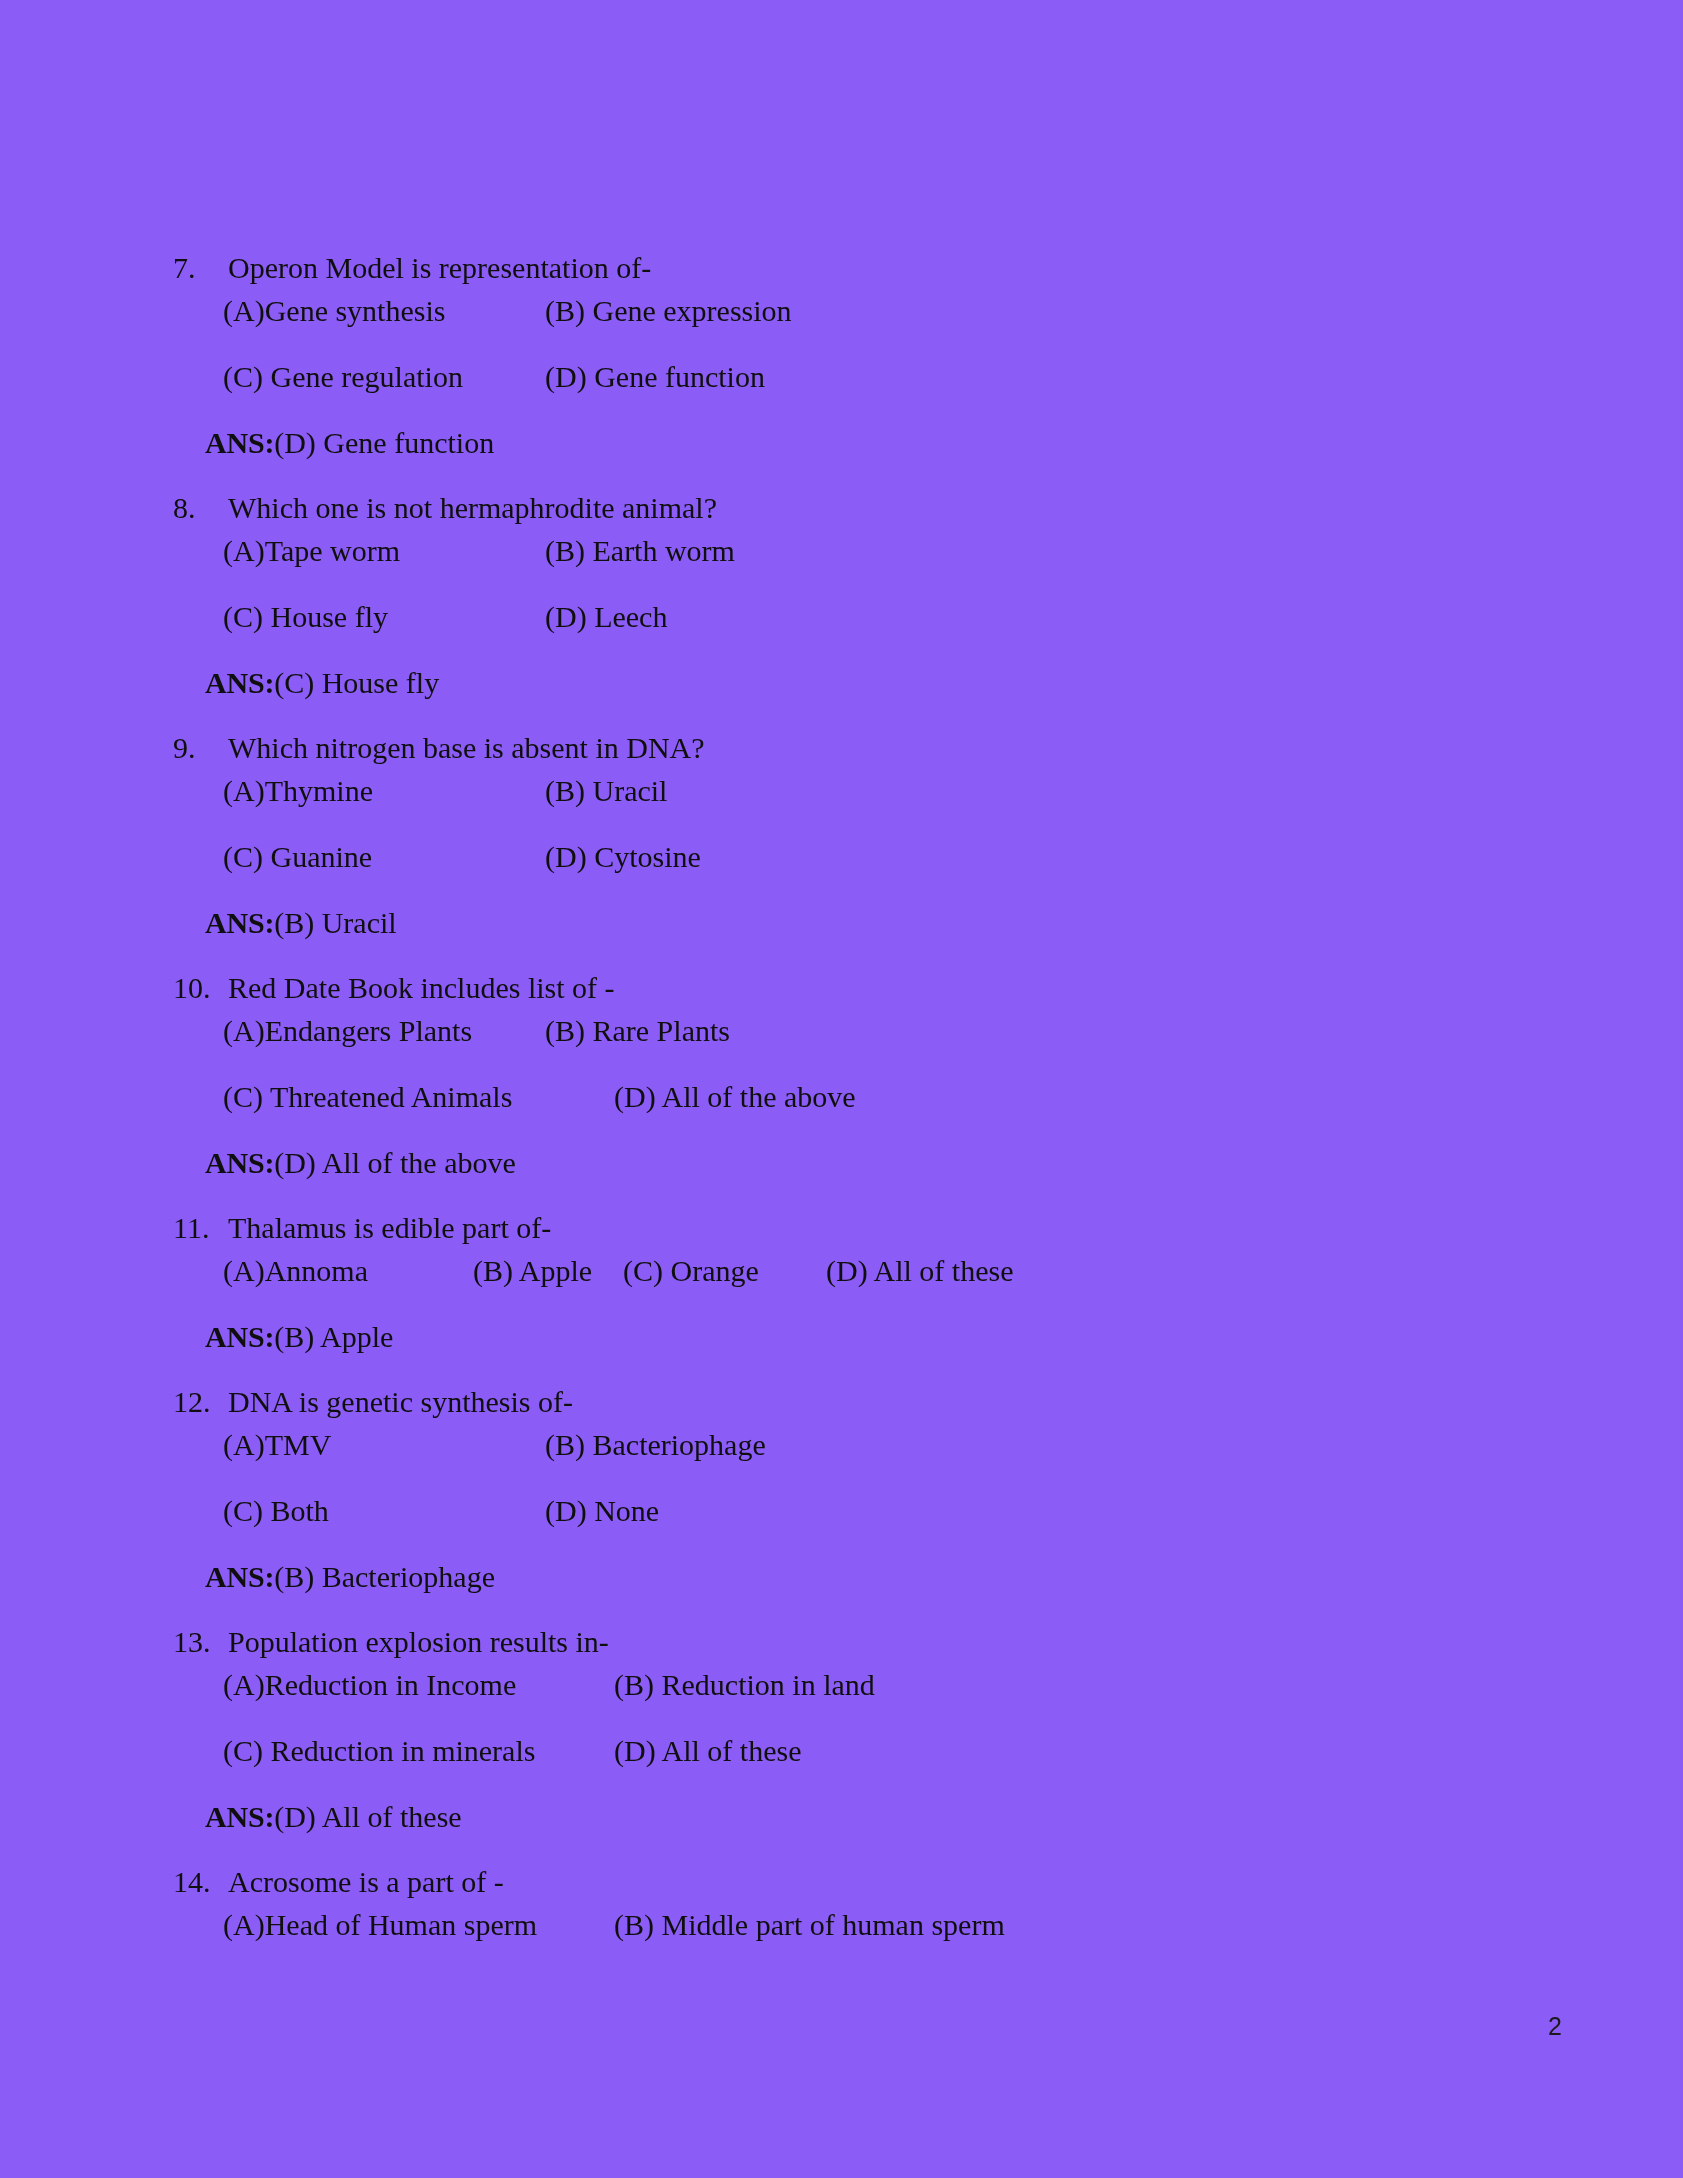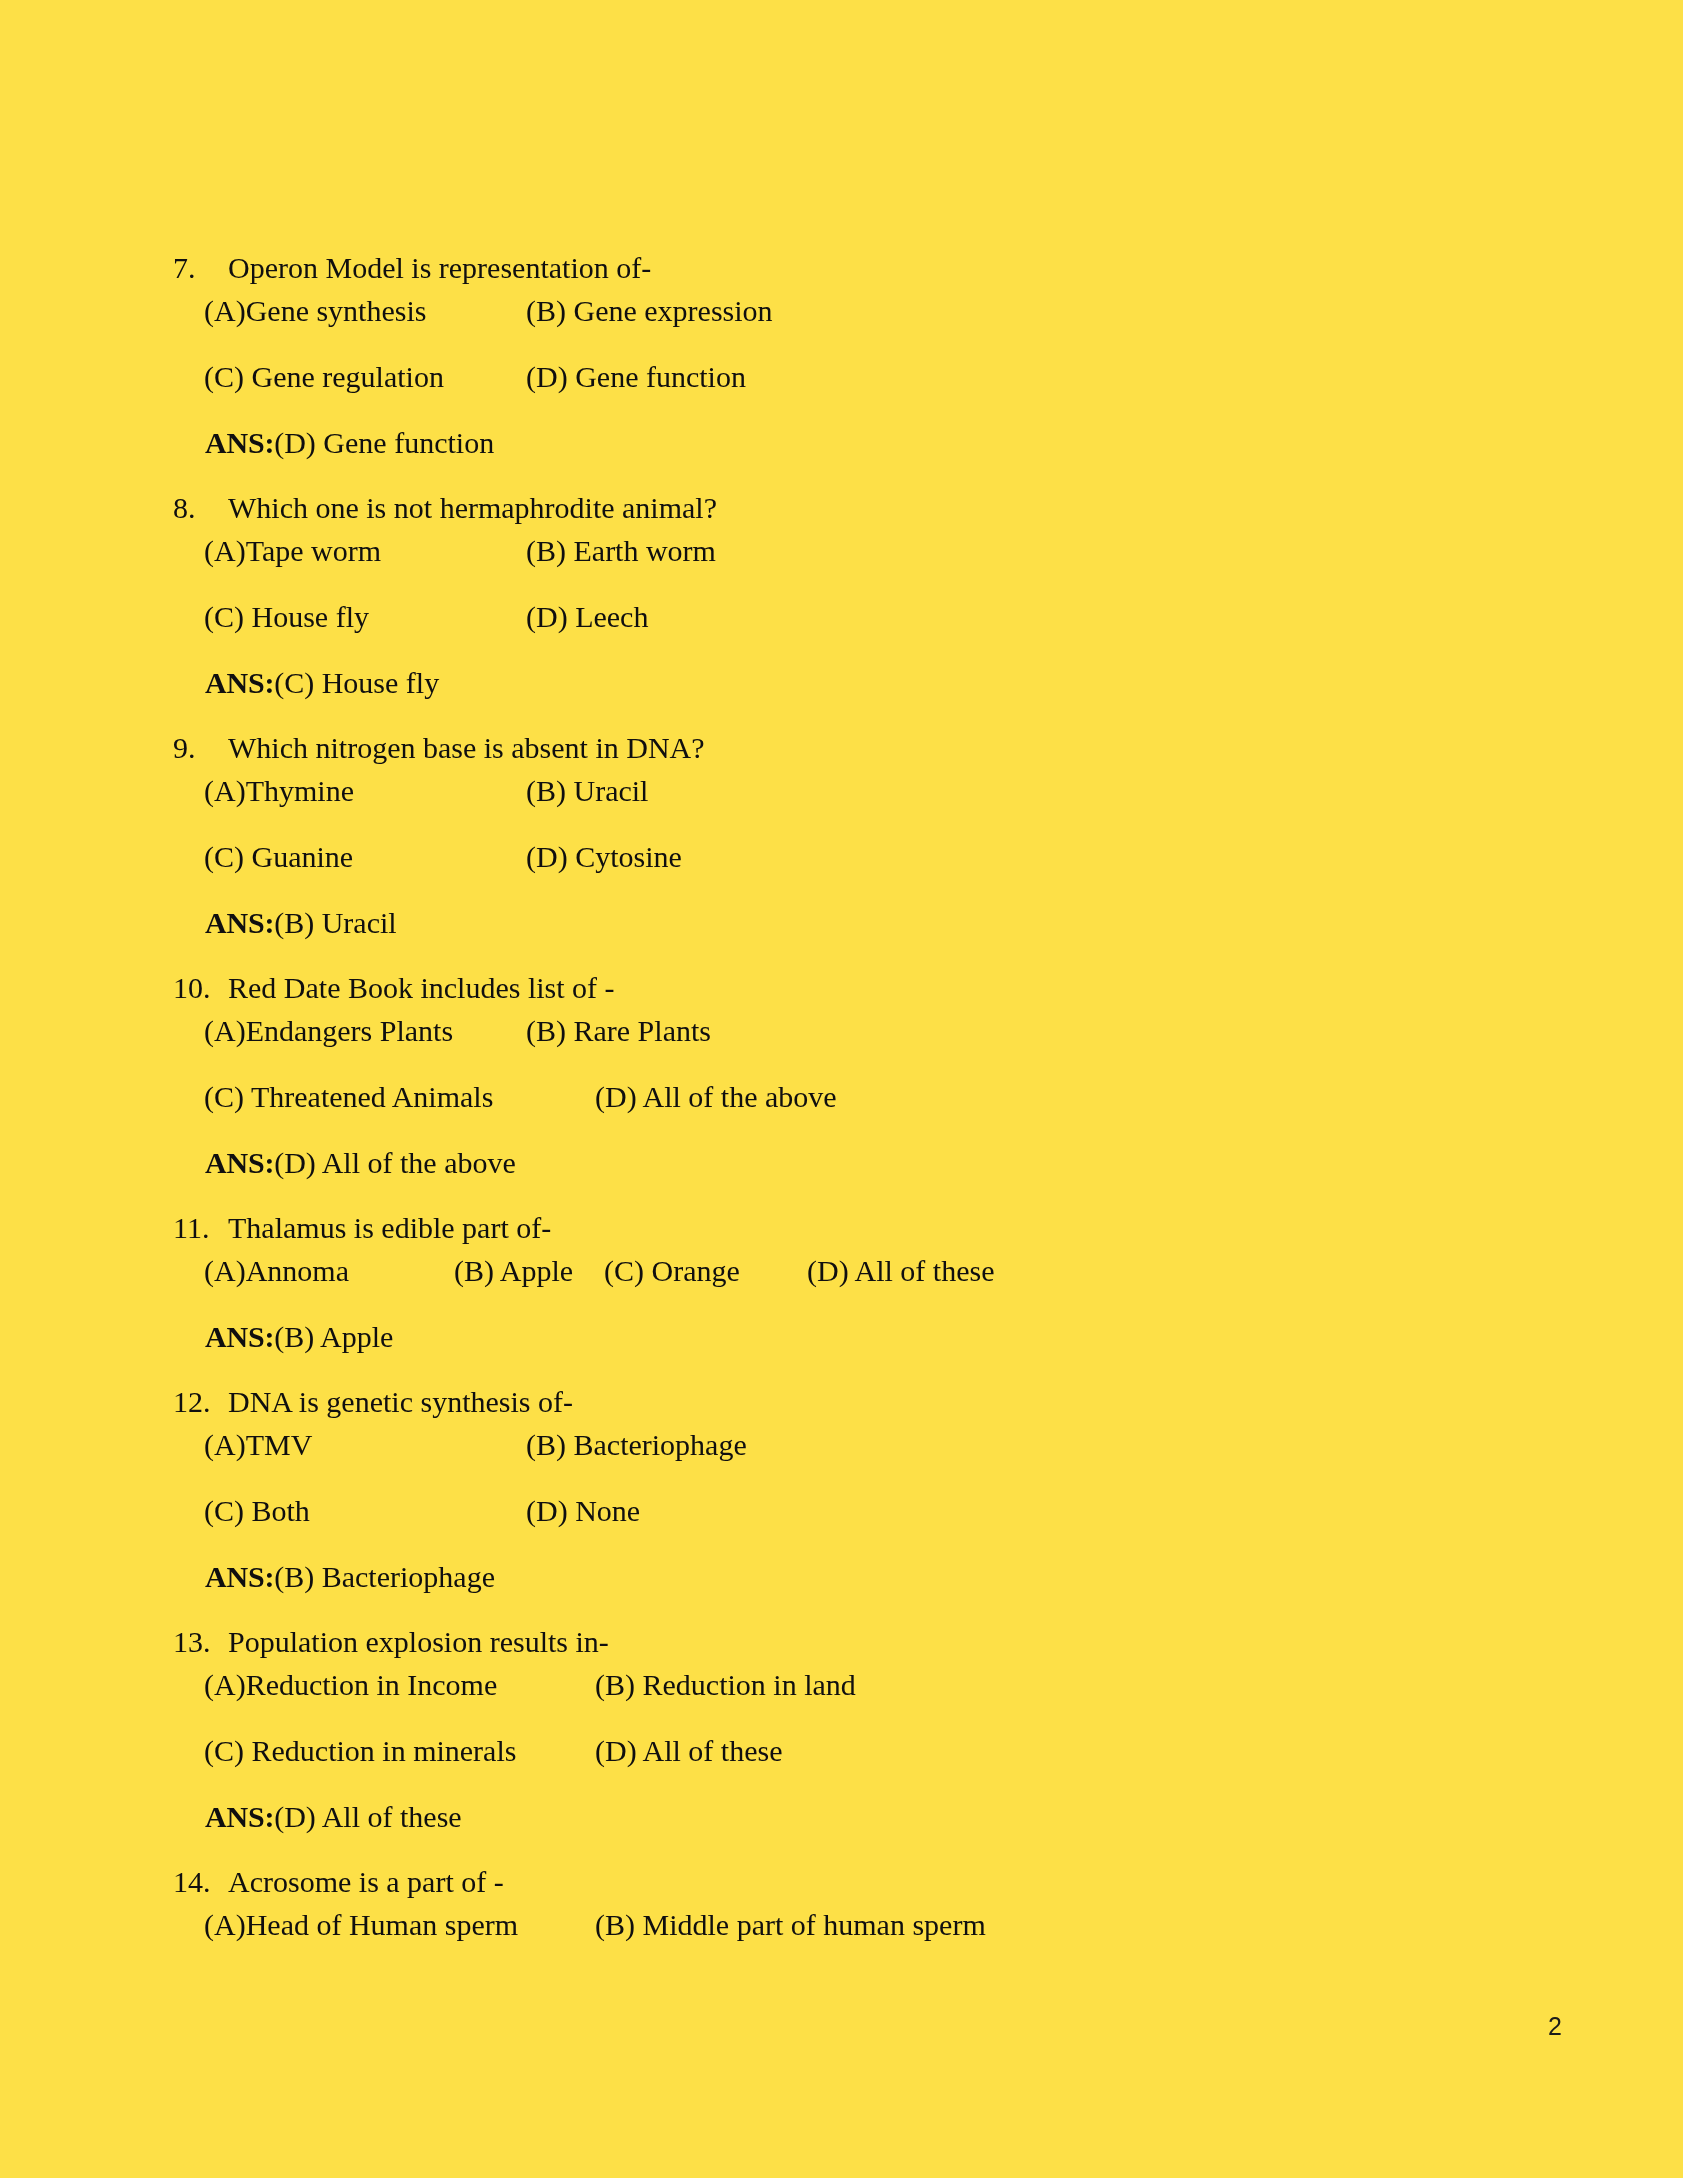--- a/index.html
+++ b/index.html
@@ -12,21 +12,21 @@
     width: 1683px;
     height: 2178px;
     position: relative;
     font-family: "Liberation Serif", "DejaVu Serif", serif;
     color: #100f0f;
     overflow: hidden;
   }
   .page {
     position: absolute;
     inset: 0;
-    background: #fde047;
+    background: #8b5cf6;
   }
   .content {
     position: absolute;
     left: 173px;
     top: 246px;
     width: 1327px;
   }
 
   .q-block {
     position: relative;
@@ -47,21 +47,21 @@
   }
   .q-num.wide { width: 55px; }
   .q-text { display: inline-block; vertical-align: top; }
 
   
   .opt-row {
     position: relative;
     font-size: 30px;
     line-height: 44px;
     height: 44px;
-    margin-left: 31px;
+    margin-left: 50px;
     white-space: nowrap;
   }
   .opt-row.first { margin-top: -1px; }
   .opt-row.second { margin-top: 22px; }
 
   .opt {
     position: absolute;
     top: 0;
     white-space: nowrap;
   }

